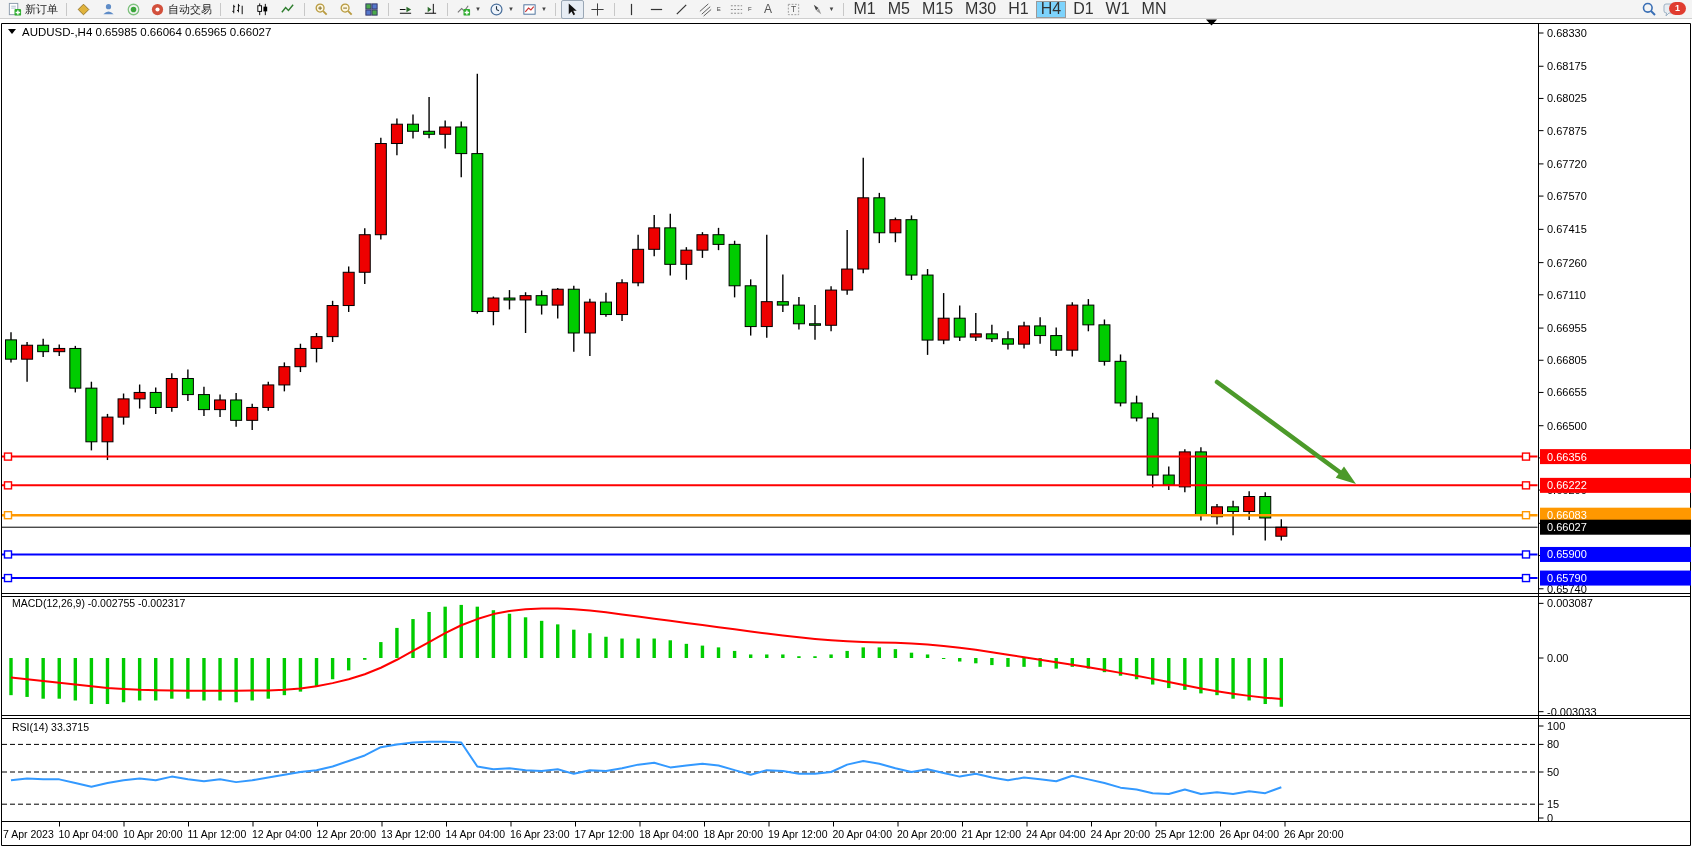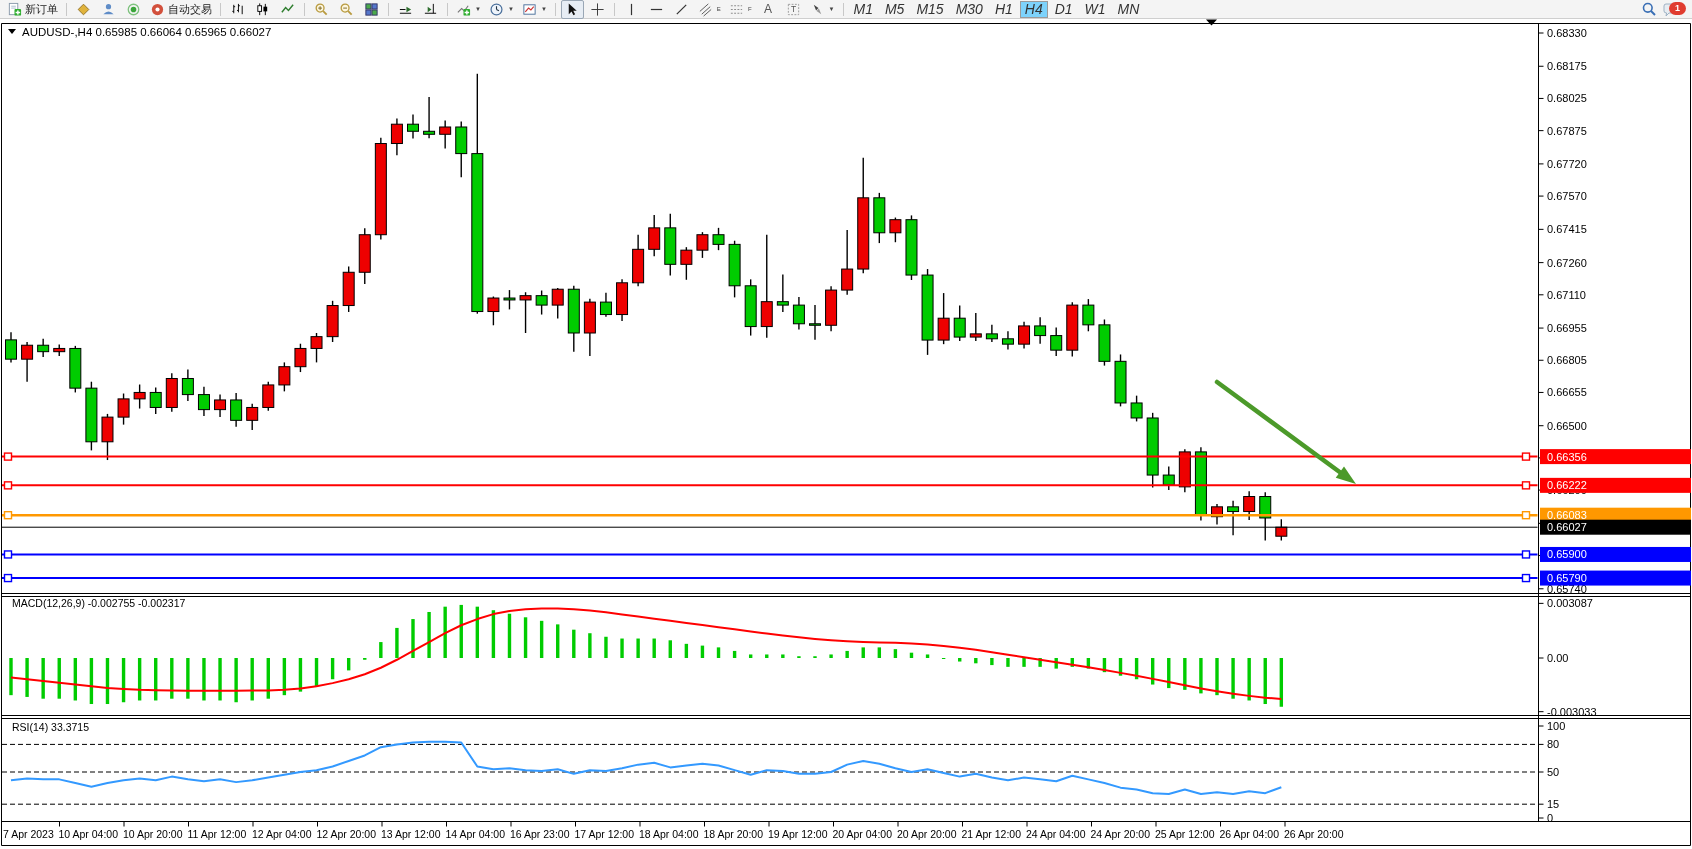--- a/index.html
+++ b/index.html
@@ -8,22 +8,22 @@
   
   .toolbar{position:absolute;left:0;top:0;width:1692px;height:19px;background:#f4f4f4;
            border-bottom:1px solid #cfcfcf;display:flex;align-items:center;gap:2px;
            padding:0 4px;box-sizing:border-box;z-index:5;font-size:11px;color:#222;}
   .tbtn{height:17px;min-width:17px;display:flex;align-items:center;justify-content:center;
         gap:3px;padding:0 2px;border:1px solid transparent;border-radius:2px;cursor:default;}
   .tbtn.active{border-color:#9aa7b5;background:#e7edf4;}
   .tsep{width:1px;height:13px;background:#c8c8c8;margin:0 3px;}
   .tlabel{font-size:11px;white-space:nowrap;}
   .caret{font-size:6px;color:#444;margin-left:1px;}
-  .tf-btn{height:15px;padding:0 4px;font-size:14px;color:#333;display:flex;align-items:center;
-          border:1px solid transparent;font-style:italic;}
+  .tf-btn{height:15px;padding:0 4px;font-size:16px;color:#333;display:flex;align-items:center;
+          border:1px solid transparent;}
   .tf-btn.active{border:1px solid #9a9a9a;background:#7dd3fc;}
   .spacer{flex:1;}
   .badge{position:absolute;top:1px;right:2px;min-width:13px;height:13px;border-radius:7px;
          background:#e03c2f;color:#fff;font-size:9px;font-weight:bold;display:flex;
          align-items:center;justify-content:center;padding:0 2px;}
   .chatwrap{position:relative;width:26px;height:17px;}
   svg.icon{display:block;}
   
   #chart{position:absolute;left:0;top:19px;}
 </style>

